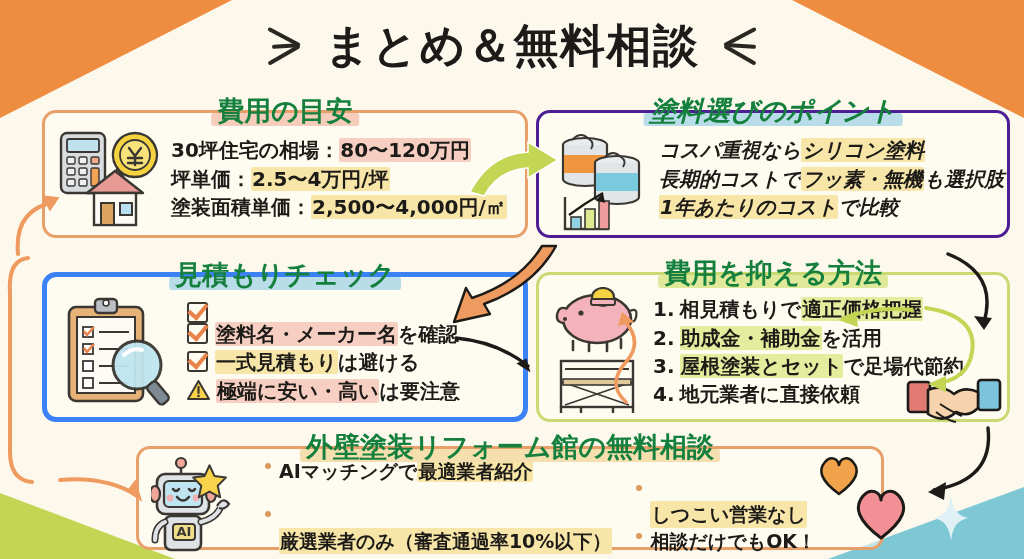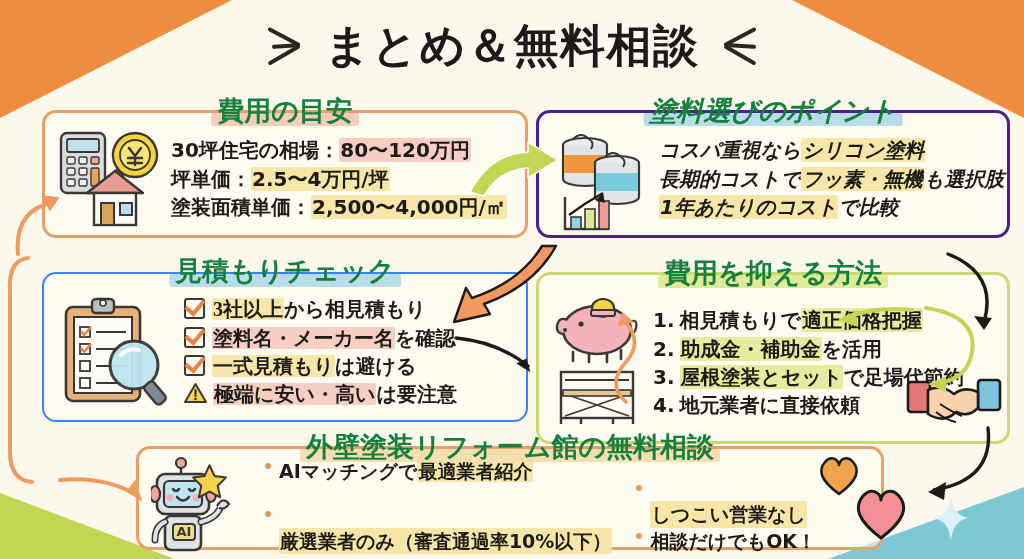--- a/index.html
+++ b/index.html
@@ -53,36 +53,36 @@
   }
   .lines{display:flex;flex-direction:column;justify-content:center;}
   .line{font-size:20px;color:#1d1b18;font-weight:600;line-height:1.42;white-space:nowrap;position:relative;}
   .line .mk{position:relative;display:inline;padding:0 1px;border-radius:2px;margin-top:43px;}
 
   
   .p1{border:3px solid #e8a06a;}
   .p1 .ptitle .hl{background:#f6cdbb;}
   .p2{border:3px solid #4c1d95;font-style:italic;}
   .p2 .ptitle .hl{background:#b8dde8;}
-  .p3{border:2px solid #3b82f6;font-family:Liberation Serif, serif;}
+  .p3{border:5px solid #3b82f6;}
   .p3 .ptitle .hl{background:#b8dde8;}
   .p4{border:3px solid #cada72;}
   .p4 .ptitle .hl{background:#e0e99a;}
   .p5{border:3px solid #e8a06a;}
   .p5 .ptitle .hl{background:#f6dfae;}
 
   .mk-pink{background:#f7cfc2;}
   .mk-yellow{background:#f7e6a8;}
   .mk-green{background:#e4ec9e;}
 
   
   #panel-cost     {left:42px; top:110px; width:486px;height:128px;}
   #panel-paint    {left:536px;top:110px; width:474px;height:128px;}
   #panel-estimate {left:42px; top:272px; width:486px;height:150px;}
-  #panel-save     {left:536px;top:272px; width:474px;height:172px;}
+  #panel-save     {left:536px;top:272px; width:474px;height:150px;}
   #panel-consult  {left:136px;top:446px; width:748px;height:104px;}
 
   .icon-col{display:flex;flex-direction:column;align-items:center;justify-content:center;flex:0 0 auto;}
 
   
   .numlist .line{display:flex;gap:5px;align-items:baseline;}
   .numlist .num{font-size:20px;font-weight:700;color:#1d1b18;}
   
   .chk{display:inline-flex;width:21px;height:21px;border:2.4px solid #3a3733;border-radius:3px;
        margin-right:7px;position:relative;top:3px;flex:0 0 auto;}
@@ -242,21 +242,20 @@
         <g>
           <circle cx="78" cy="72" r="24" fill="#bfe5f0" stroke="#3a3733" stroke-width="3" opacity="0.95"></circle>
           <path d="M65 62 q8 -8 18 -5" stroke="#fff" stroke-width="4" fill="none" stroke-linecap="round"></path>
           <rect x="93" y="88" width="12" height="24" rx="4" transform="rotate(-40 99 100)" fill="#7d8a93" stroke="#3a3733" stroke-width="2.4"></rect>
         </g>
       </svg>
     </div>
     <div class="lines checklist">
       <div class="line">
         <span class="chk"></span>
-        <span><span></span><span class="mk mk-yellow">3社以上</span><span>から相見積もり</span></span>
       </div>
       <div class="line">
         <span class="chk"></span>
         <span><span></span><span class="mk mk-pink">塗料名・メーカー名</span><span>を確認</span></span>
       </div>
       <div class="line">
         <span class="chk"></span>
         <span><span></span><span class="mk mk-yellow">一式見積もり</span><span>は避ける</span></span>
       </div>
       <div class="line">

